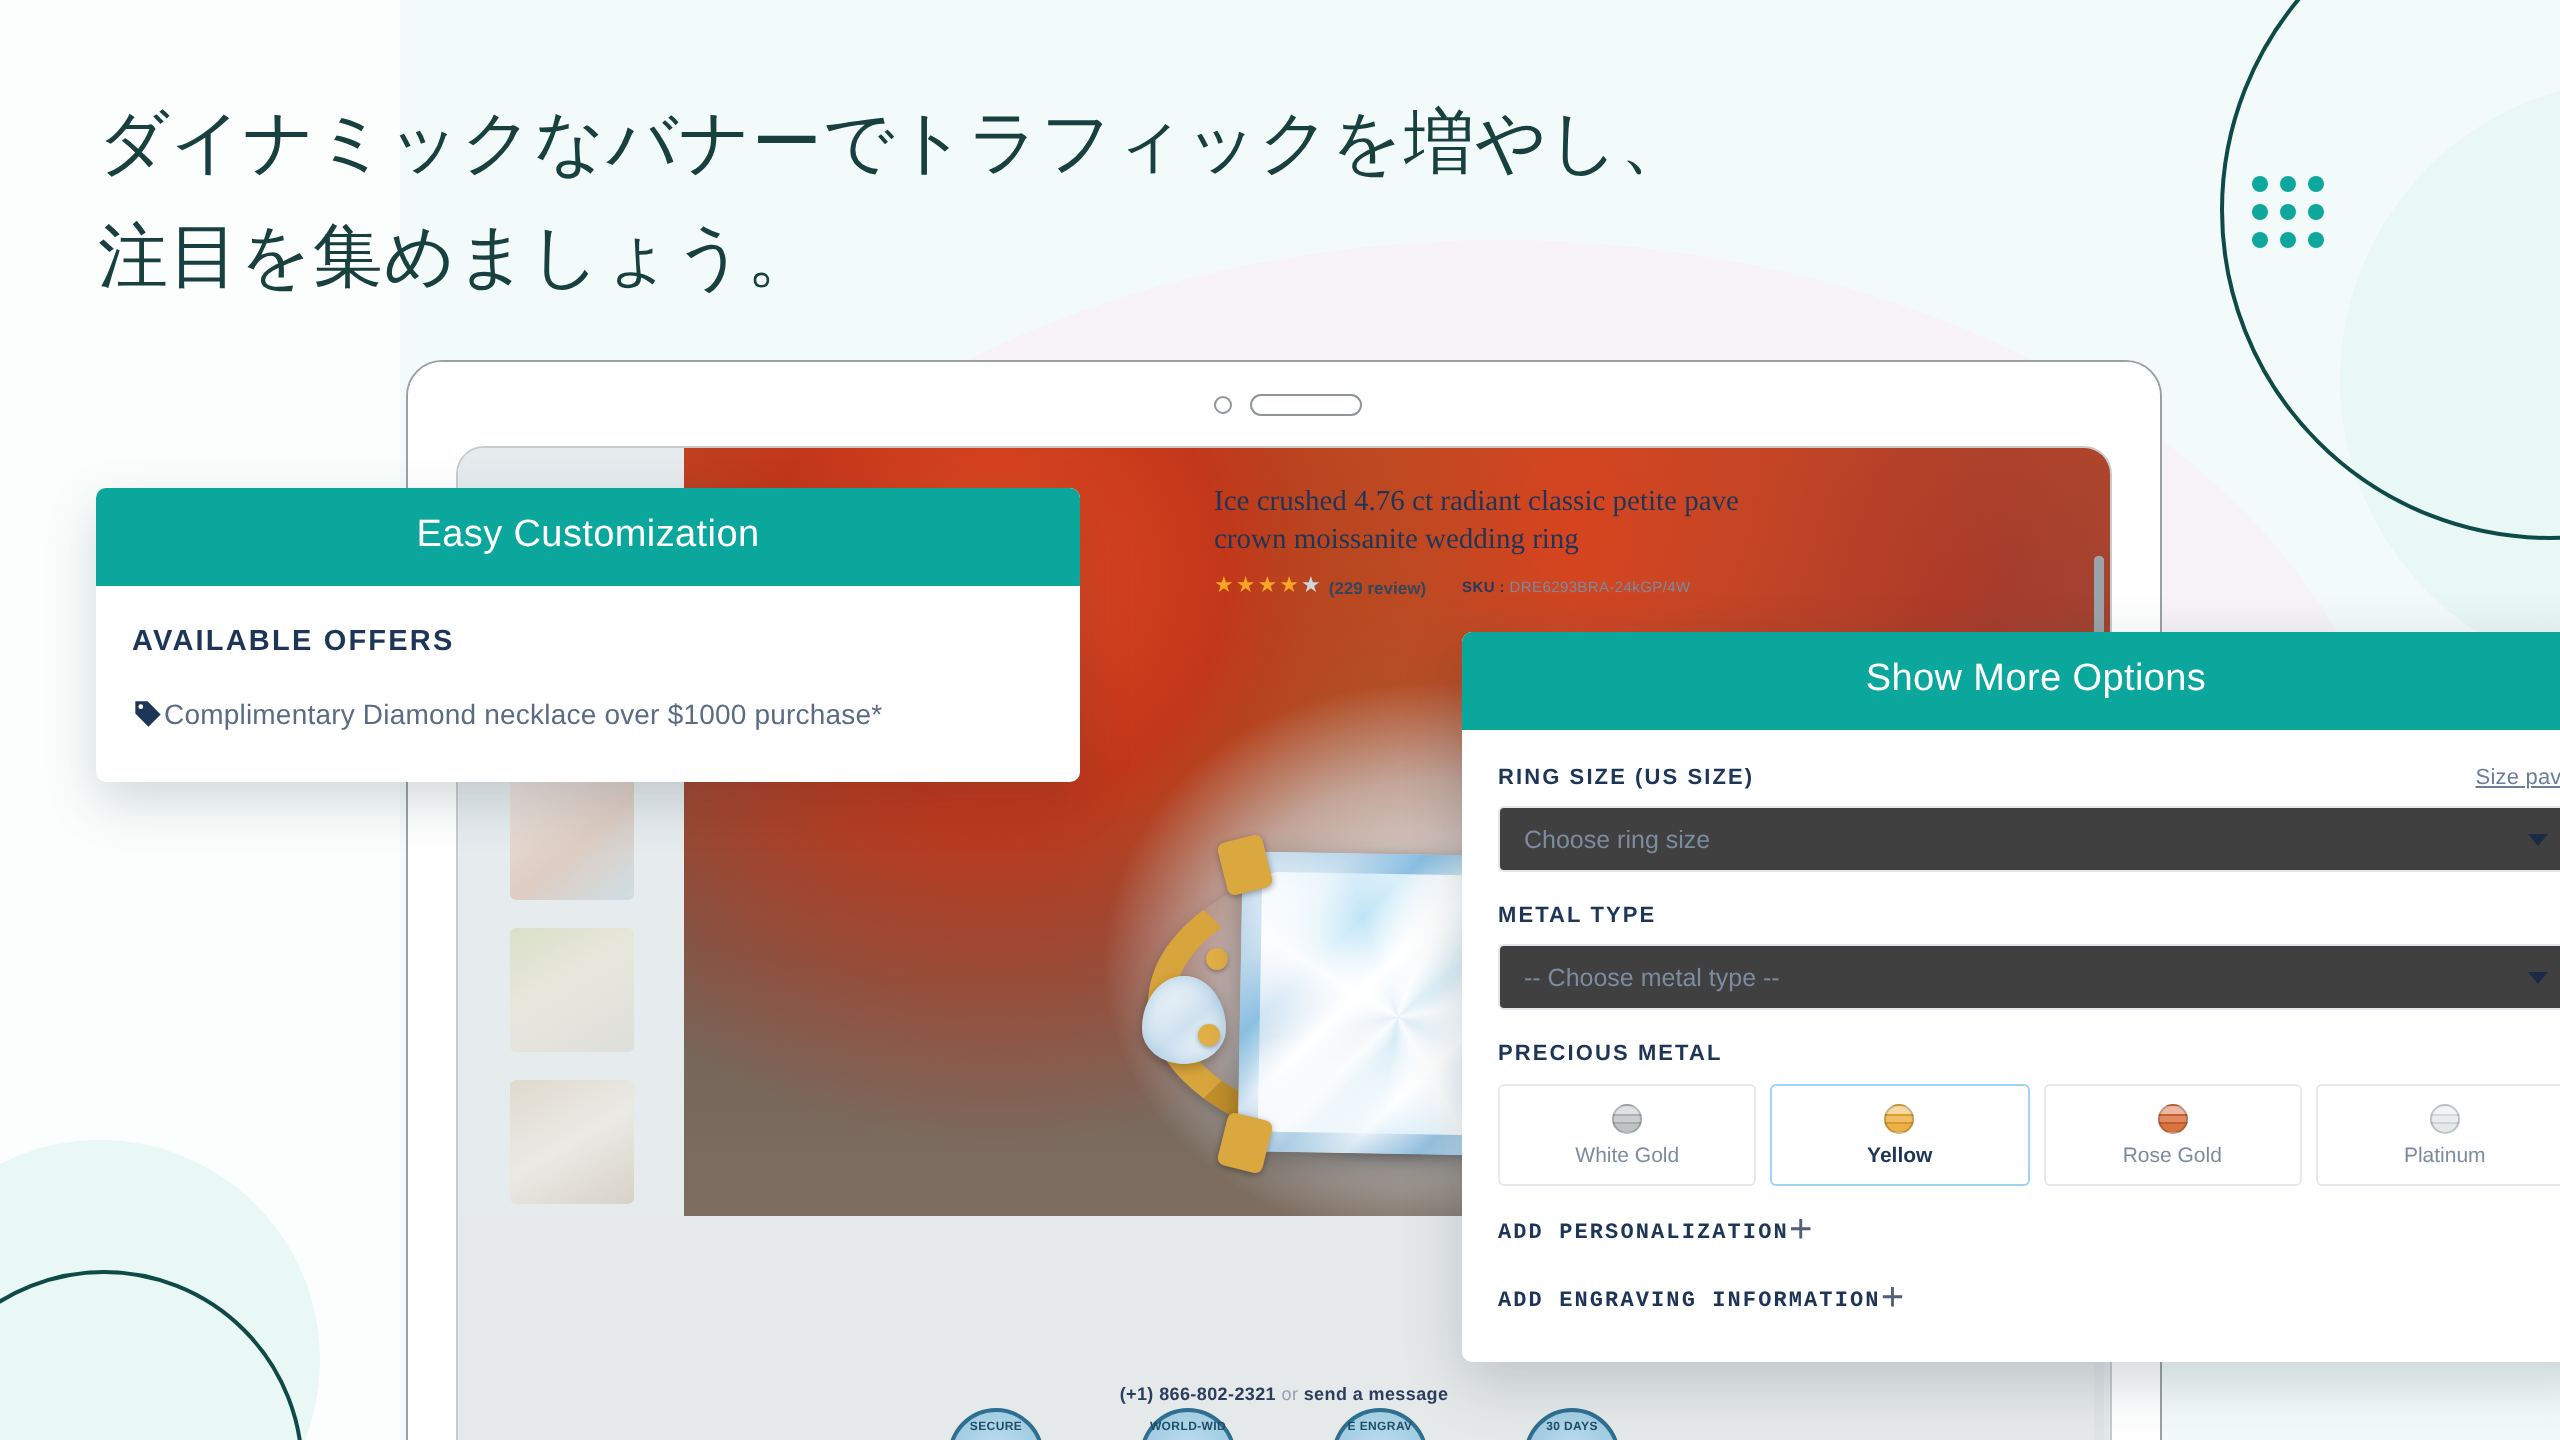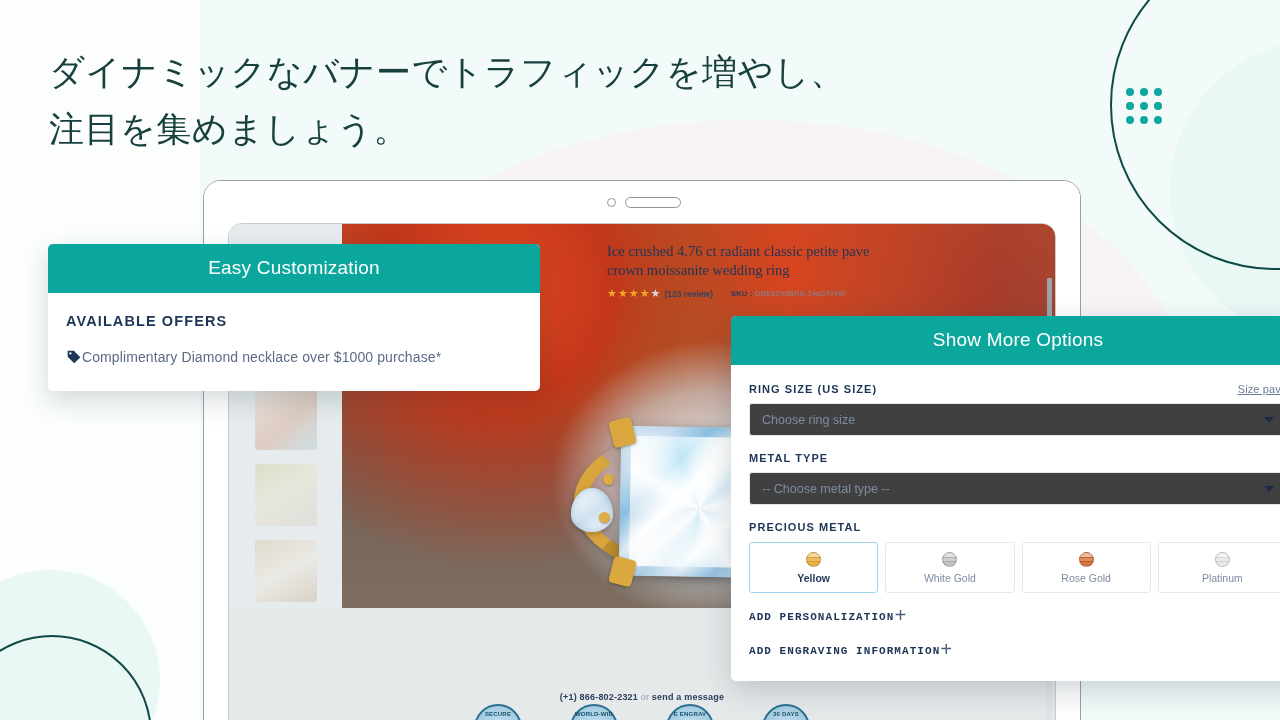--- a/index.html
+++ b/index.html
@@ -298,21 +298,21 @@
         <div class="prod-title">Ice crushed 4.76 ct radiant classic petite pave crown moissanite wedding ring</div>
         <div class="prod-meta">
           <div style="display:flex;align-items:center;">
             <div class="stars">
               <span class="star-on">★</span>
               <span class="star-on">★</span>
               <span class="star-on">★</span>
               <span class="star-on">★</span>
               <span class="star-off">★</span>
             </div>
-            <span class="review-count">(123 review)</span>
+            <span class="review-count">(229 review)</span>
           </div>
           <div class="sku">
             <b>SKU :</b>
             <span>DRE6293BRA-24kGP/4W</span>
           </div>
         </div>
       </div>
 
       <div class="page-footer-bg"></div>
 
@@ -371,29 +371,29 @@
     </div>
 
     <div class="field-label mt18">METAL TYPE</div>
     <div class="select">
       <span>-- Choose metal type --</span>
       <i class="caret"></i>
     </div>
 
     <div class="field-label mt18">PRECIOUS METAL</div>
     <div class="metal-row">
+      <div class="metal">
+        <i class="metal-swatch sw-white"></i>
+        <span class="metal-name">White Gold</span>
+      </div>
       <div class="metal selected">
         <i class="metal-swatch sw-yellow"></i>
         <span class="metal-name">Yellow</span>
       </div>
       <div class="metal">
-        <i class="metal-swatch sw-white"></i>
-        <span class="metal-name">White Gold</span>
-      </div>
-      <div class="metal">
         <i class="metal-swatch sw-rose"></i>
         <span class="metal-name">Rose Gold</span>
       </div>
       <div class="metal">
         <i class="metal-swatch sw-plat"></i>
         <span class="metal-name">Platinum</span>
       </div>
     </div>
 
     <div class="accordion">

